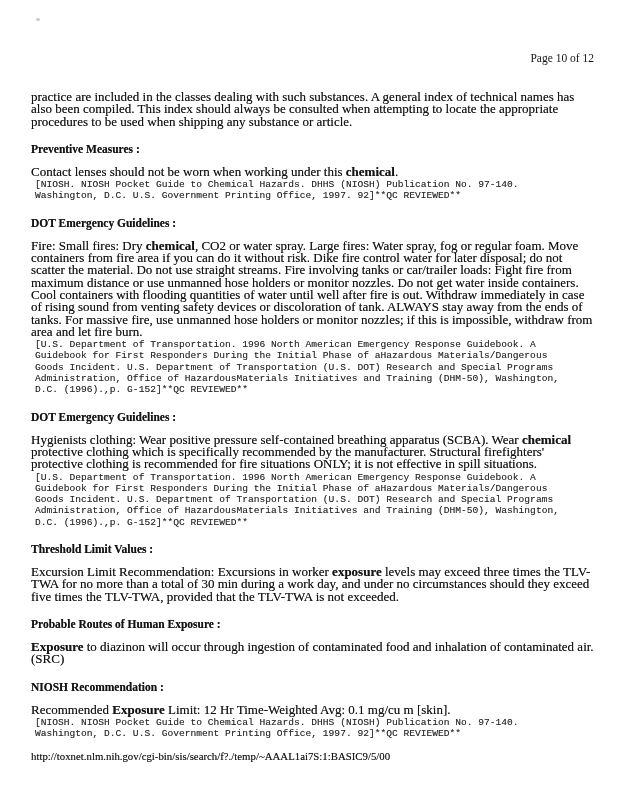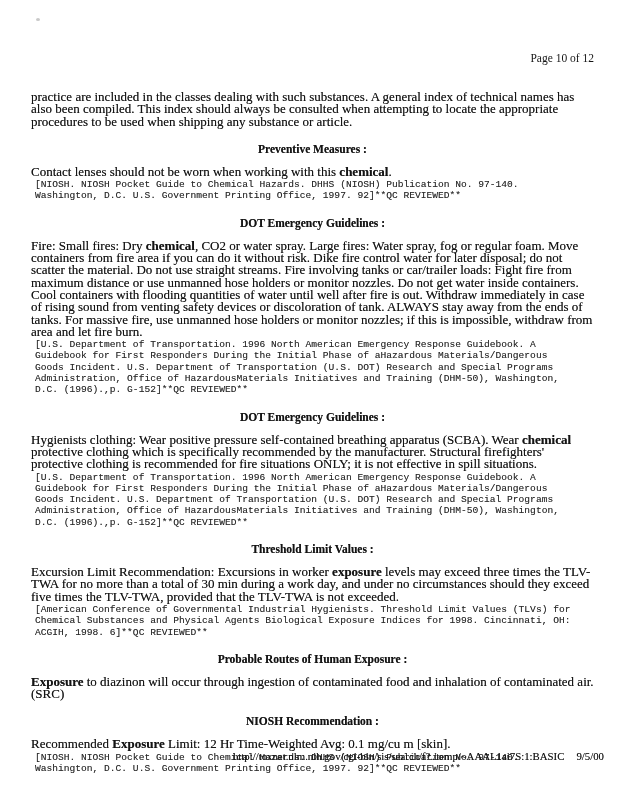--- a/index.html
+++ b/index.html
@@ -34,43 +34,41 @@
     text-shadow: 0 0 0.45px rgba(0,0,0,0.55);
   }
   .body.intro { margin-top: 26px; }
   .hl { font-weight: bold; }
   .heading {
     margin: 14px 0 0 0;
     font-size: 11.5px;
     line-height: 14px;
     font-weight: bold;
     text-shadow: 0 0 0.5px rgba(0,0,0,0.6);
-    text-align: center;
   }
   .cite {
     margin: 1px 0 0 0;
     padding-left: 4px;
     font-family: "Liberation Mono", monospace;
     font-size: 9.6px;
     line-height: 11.3px;
     white-space: pre-line;
     color: #2b2b2b;
     text-shadow: 0 0 0.35px rgba(0,0,0,0.4);
   }
   .footer {
     position: absolute;
     left: 31px;
     right: 20px;
     top: 750px;
     display: flex;
-    justify-content: flex-end;
+    justify-content: flex-start;
     font-size: 10.8px;
     line-height: 13px;
     text-shadow: 0 0 0.45px rgba(0,0,0,0.5);
-    gap: 12px;
   }
   .scan-dot {
     position: absolute;
     left: 36px;
     top: 18px;
     width: 4px;
     height: 3px;
     background: #c9c9c9;
     border-radius: 50%;
   }
@@ -81,21 +79,21 @@
 <div class="page">
   <div class="scan-dot"></div>
 
   <div class="content">
 
     <div class="page-number">Page 10 of 12</div>
 
     <p class="body intro">practice are included in the classes dealing with such substances. A general index of technical names has also been compiled. This index should always be consulted when attempting to locate the appropriate procedures to be used when shipping any substance or article.</p>
 
     <h3 class="heading">Preventive Measures :</h3>
-    <p class="body"><span>Contact lenses should not be worn when working with this </span><span class="hl">chemical</span><span>.</span></p>
+    <p class="body"><span>Contact lenses should not be worn when working under this </span><span class="hl">chemical</span><span>.</span></p>
     <div class="cite">[NIOSH. NIOSH Pocket Guide to Chemical Hazards. DHHS (NIOSH) Publication No. 97-140.
 Washington, D.C. U.S. Government Printing Office, 1997. 92]**QC REVIEWED**</div>
 
     <h3 class="heading">DOT Emergency Guidelines :</h3>
     <p class="body"><span>Fire: Small fires: Dry </span><span class="hl">chemical</span><span>, CO2 or water spray. Large fires: Water spray, fog or regular foam. Move containers from fire area if you can do it without risk. Dike fire control water for later disposal; do not scatter the material. Do not use straight streams. Fire involving tanks or car/trailer loads: Fight fire from maximum distance or use unmanned hose holders or monitor nozzles. Do not get water inside containers. Cool containers with flooding quantities of water until well after fire is out. Withdraw immediately in case of rising sound from venting safety devices or discoloration of tank. ALWAYS stay away from the ends of tanks. For massive fire, use unmanned hose holders or monitor nozzles; if this is impossible, withdraw from area and let fire burn.</span></p>
     <div class="cite">[U.S. Department of Transportation. 1996 North American Emergency Response Guidebook. A
 Guidebook for First Responders During the Initial Phase of aHazardous Materials/Dangerous
 Goods Incident. U.S. Department of Transportation (U.S. DOT) Research and Special Programs
 Administration, Office of HazardousMaterials Initiatives and Training (DHM-50), Washington,
 D.C. (1996).,p. G-152]**QC REVIEWED**</div>
@@ -103,23 +101,20 @@
     <h3 class="heading">DOT Emergency Guidelines :</h3>
     <p class="body"><span>Hygienists clothing: Wear positive pressure self-contained breathing apparatus (SCBA). Wear </span><span class="hl">chemical</span><span> protective clothing which is specifically recommended by the manufacturer. Structural firefighters' protective clothing is recommended for fire situations ONLY; it is not effective in spill situations.</span></p>
     <div class="cite">[U.S. Department of Transportation. 1996 North American Emergency Response Guidebook. A
 Guidebook for First Responders During the Initial Phase of aHazardous Materials/Dangerous
 Goods Incident. U.S. Department of Transportation (U.S. DOT) Research and Special Programs
 Administration, Office of HazardousMaterials Initiatives and Training (DHM-50), Washington,
 D.C. (1996).,p. G-152]**QC REVIEWED**</div>
 
     <h3 class="heading">Threshold Limit Values :</h3>
     <p class="body"><span>Excursion Limit Recommendation: Excursions in worker </span><span class="hl">exposure</span><span> levels may exceed three times the TLV-TWA for no more than a total of 30 min during a work day, and under no circumstances should they exceed five times the TLV-TWA, provided that the TLV-TWA is not exceeded.</span></p>
-    <div class="cite">[American Conference of Governmental Industrial Hygienists. Threshold Limit Values (TLVs) for
-Chemical Substances and Physical Agents Biological Exposure Indices for 1998. Cincinnati, OH:
-ACGIH, 1998. 6]**QC REVIEWED**</div>
 
     <h3 class="heading">Probable Routes of Human Exposure :</h3>
     <p class="body"><span></span><span class="hl">Exposure</span><span> to diazinon will occur through ingestion of contaminated food and inhalation of contaminated air. (SRC)</span></p>
 
     <h3 class="heading">NIOSH Recommendation :</h3>
     <p class="body"><span>Recommended </span><span class="hl">Exposure</span><span> Limit: 12 Hr Time-Weighted Avg: 0.1 mg/cu m [skin].</span></p>
     <div class="cite">[NIOSH. NIOSH Pocket Guide to Chemical Hazards. DHHS (NIOSH) Publication No. 97-140.
 Washington, D.C. U.S. Government Printing Office, 1997. 92]**QC REVIEWED**</div>
 
   </div>

